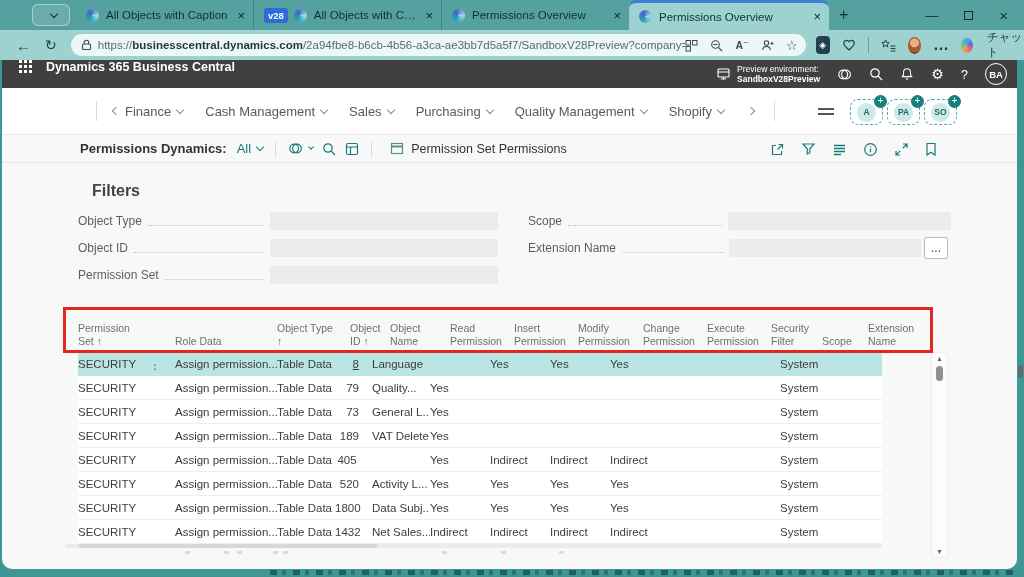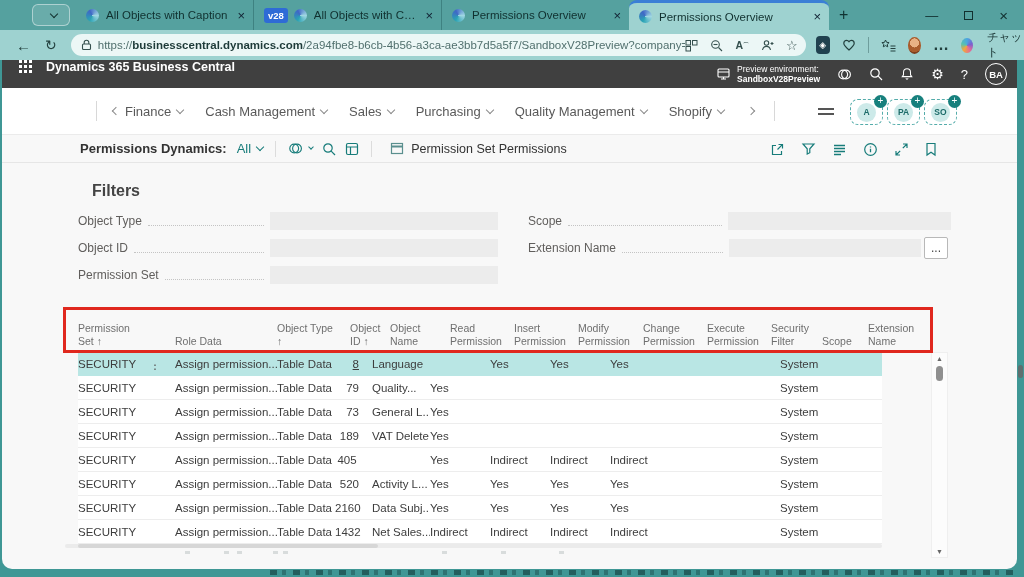--- a/index.html
+++ b/index.html
@@ -520,21 +520,21 @@
         <div class="tc" style="width: 60px;">Yes</div>
         <div class="tc" style="width: 60px;"></div>
         <div class="tc" style="width: 50px;"></div>
         <div class="tc" style="width: 55px;">System</div>
         <div class="tc" style="width: 47px;"></div>
       </div>
       <div class="trow" style="top: 144px;">
         <div class="tc" style="width: 97px;">SECURITY</div>
         <div class="tc" style="width: 102px;">Assign permission...</div>
         <div class="tc" style="width: 58px;">Table Data</div>
-        <div class="tc r" style="width: 24px;">2160</div>
+        <div class="tc r" style="width: 24px;">1800</div>
         <div class="tc" style="width: 13px;"></div>
         <div class="tc" style="width: 58px;">Data Subj...</div>
         <div class="tc" style="width: 60px;">Yes</div>
         <div class="tc" style="width: 60px;">Yes</div>
         <div class="tc" style="width: 60px;">Yes</div>
         <div class="tc" style="width: 60px;">Yes</div>
         <div class="tc" style="width: 60px;"></div>
         <div class="tc" style="width: 50px;"></div>
         <div class="tc" style="width: 55px;">System</div>
         <div class="tc" style="width: 47px;"></div>

